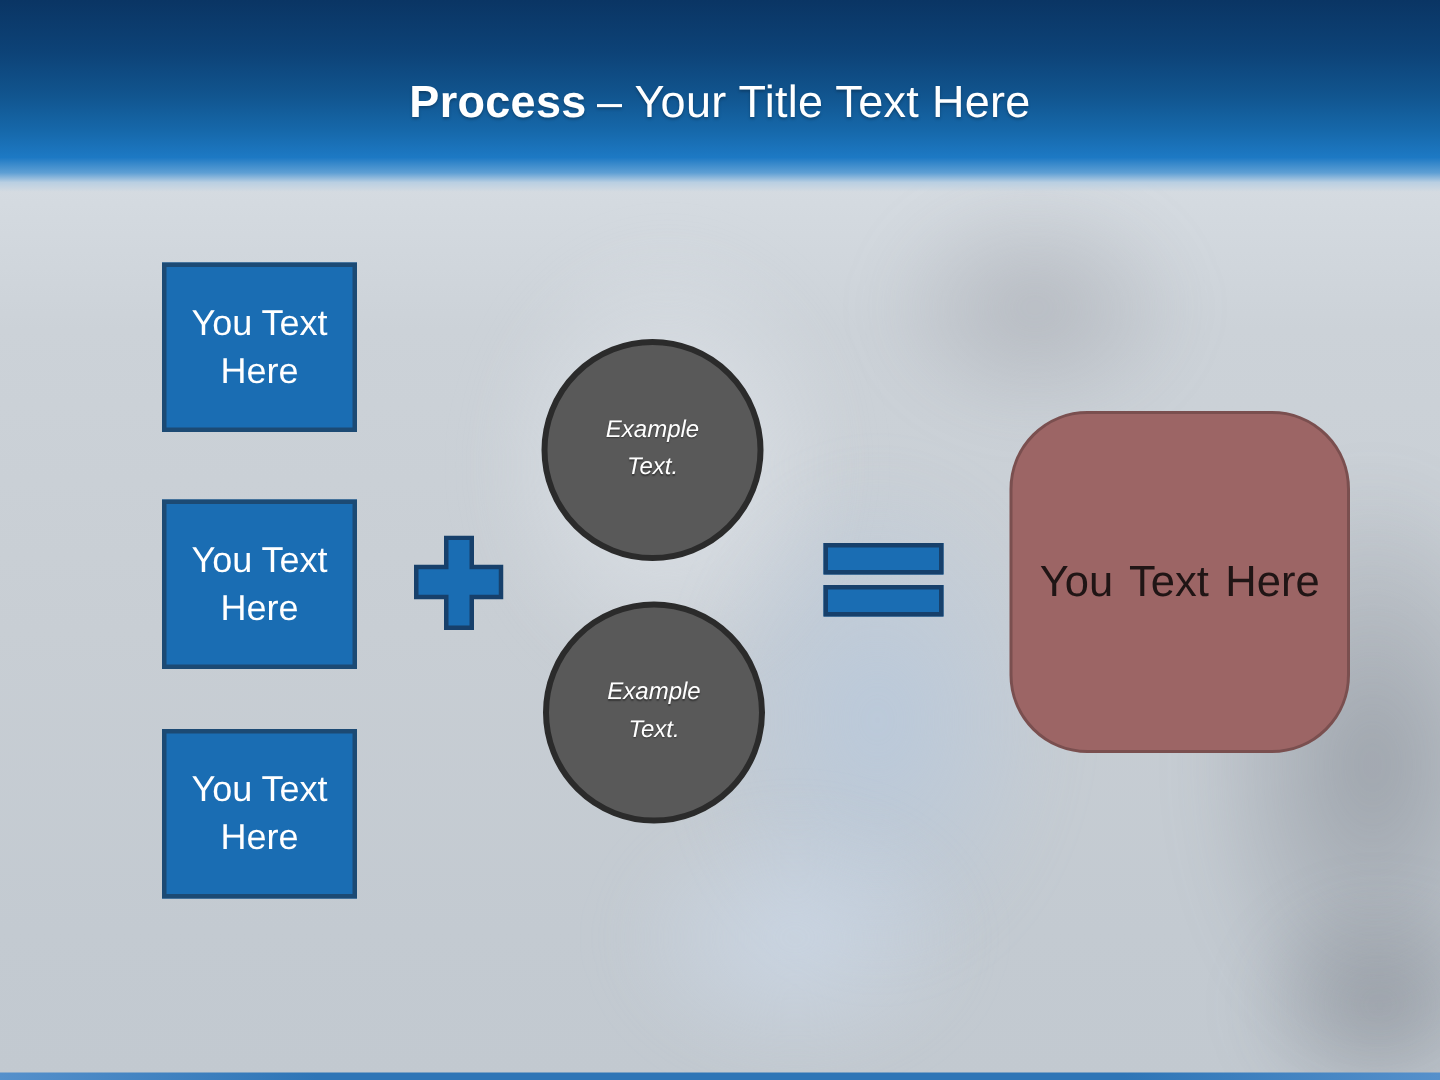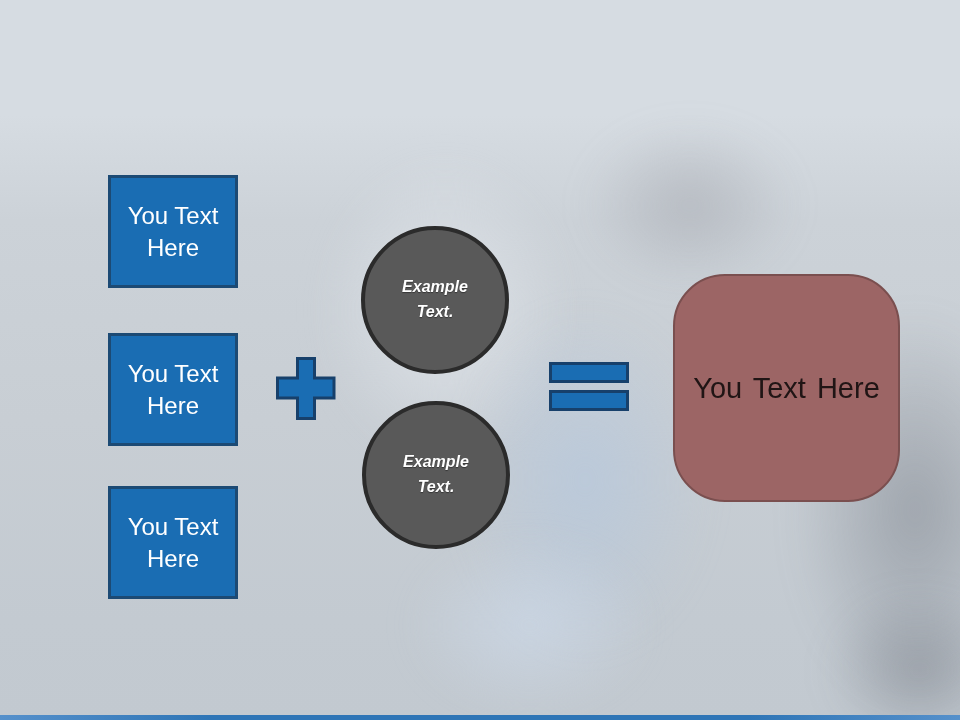--- a/index.html
+++ b/index.html
@@ -58,21 +58,21 @@
   .plus-op { position:absolute; left:276px; top:357px; width:60px; height:63px; z-index:4; }
   .equals-op { position:absolute; left:549px; top:362px; width:80px; z-index:4; }
   .eq-bar { width:80px; height:21px; background:#1a6db3; border:3px solid #17406b; }
   .eq-bar + .eq-bar { margin-top:7px; }
 
   
   .example-circle {
     position:absolute; width:148px; height:148px; border-radius:50%; z-index:4;
     background:#595959; border:4px solid #2b2b2b;
     display:flex; align-items:center; justify-content:center;
-    color:#ffffff; font-weight:700; font-style:italic; font-size:16px;
+    color:#ffffff; font-weight:400; font-style:italic; font-size:16px;
     line-height:1.55; text-align:center;
     text-shadow:0 1px 1px rgba(0,0,0,0.4);
   }
   .circle-1 { left:361px; top:226px; }
   .circle-2 { left:362px; top:401px; }
   .example-circle .lbl { display:block; width:84px; }
 
   
   .result-box {
     position:absolute; left:673px; top:274px; width:227px; height:228px; z-index:4;
@@ -94,20 +94,25 @@
 
   <div class="bg-photo">
     <div class="blob blob-hair"></div>
     <div class="blob blob-arm"></div>
     <div class="blob blob-body"></div>
     <div class="blob blob-smoke"></div>
     <div class="blob blob-jeans"></div>
     <div class="blob blob-shadow"></div>
   </div>
 
+  <header class="header">
+    <div class="slide-title">
+      <span class="t-bold">Process</span><span class="t-rest">– Your Title Text Here</span>
+    </div>
+  </header>
 
   <div class="step-box step-1">
     <span class="lbl">You Text Here</span>
   </div>
   <div class="step-box step-2">
     <span class="lbl">You Text Here</span>
   </div>
   <div class="step-box step-3">
     <span class="lbl">You Text Here</span>
   </div>

